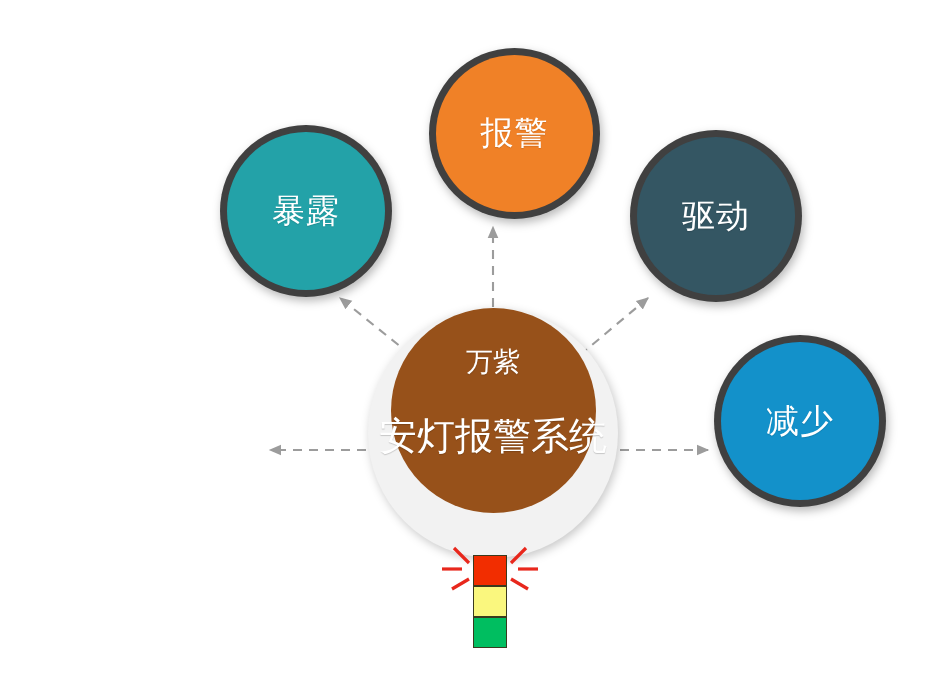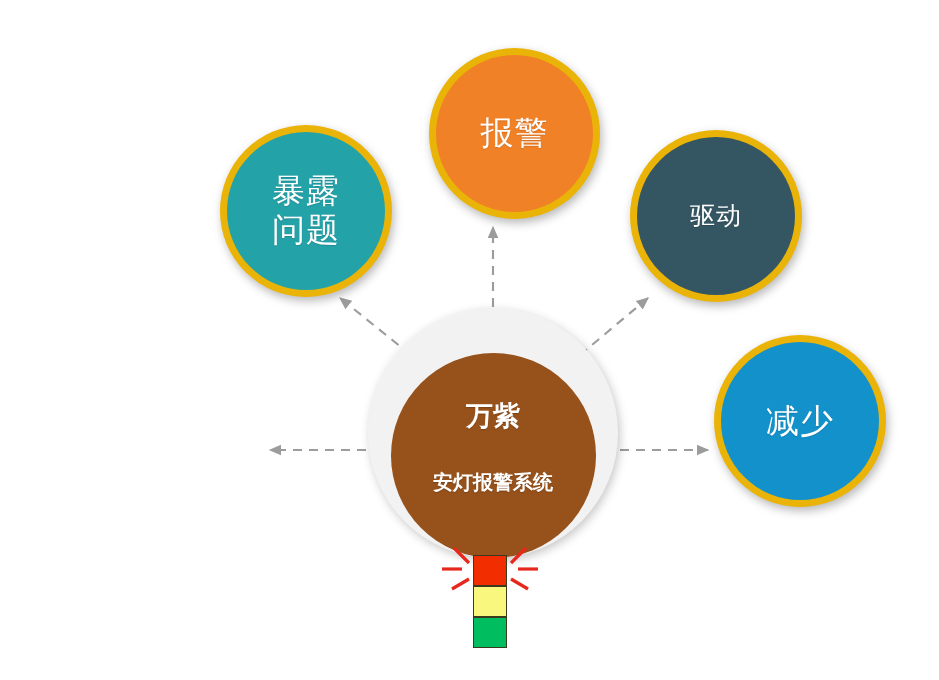--- a/index.html
+++ b/index.html
@@ -20,21 +20,21 @@
 
   
   .node {
     position: absolute;
     border-radius: 50%;
     display: flex;
     flex-direction: column;
     align-items: center;
     justify-content: center;
     box-sizing: border-box;
-    background: #eab308;
+    background: #404040;
     padding: 7px;
     filter: drop-shadow(2px 4px 5px rgba(0,0,0,0.28));
   }
   .node .disc {
     width: 100%;
     height: 100%;
     border-radius: 50%;
     display: flex;
     flex-direction: column;
     align-items: center;
@@ -52,56 +52,55 @@
   
   #node-red      { left: 35px;  top: 303px; width: 205px; height: 205px; }
   #node-teal     { left: 220px; top: 125px; width: 172px; height: 172px; font-family: Liberation Serif, serif; }
   #node-orange   { left: 429px; top: 48px;  width: 171px; height: 171px; }
   #node-slate    { left: 630px; top: 130px; width: 172px; height: 172px; }
   #node-blue     { left: 714px; top: 335px; width: 172px; height: 172px; }
 
   #node-red .line    { font-size: 37px; }
   #node-teal .line   { font-size: 33px; }
   #node-orange .line { font-size: 33px; }
-  #node-slate .line  { font-size: 25px; }
+  #node-slate .line  { font-size: 33px; }
   #node-blue .line   { font-size: 33px; }
 
   
   #node-center {
     position: absolute;
     left: 368px;
     top: 308px;
     width: 250px;
     height: 250px;
     border-radius: 50%;
     background: #f2f2f2;
     display: flex;
-    align-items: flex-end;
+    align-items: flex-start;
     justify-content: center;
     box-sizing: border-box;
     filter: drop-shadow(2px 3px 5px rgba(0,0,0,0.22));
-    font-weight: bold;
   }
   #node-center .disc {
     width: 205px;
     height: 205px;
     border-radius: 50%;
     display: flex;
     flex-direction: column;
     align-items: center;
     justify-content: center;
   }
   #node-center .line {
     color: #ffffff;
     line-height: 1.05;
     white-space: nowrap;
     text-shadow: 0 1px 1px rgba(0,0,0,0.18);
   }
   #node-center .l1 { font-size: 27px; margin-bottom: 16px; }
-  #node-center .l2 { font-size: 20px; margin-bottom: 16px; margin-top: 25px; }
+  #node-center .l2 { font-size: 38px; margin-bottom: 16px; margin-top: 25px; }
   #node-center .l3 { font-size: 27px; }
 
   
   #connectors {
     position: absolute;
     left: 0; top: 0;
     width: 939px; height: 680px;
     pointer-events: none;
   }
 
@@ -148,21 +147,20 @@
 
     <line x1="580" y1="355" x2="648" y2="298" stroke="#9c9c9c" stroke-width="2.1" stroke-dasharray="9,7" marker-end="url(#arrowhead)"></line>
 
     <line x1="620" y1="450" x2="708" y2="450" stroke="#9c9c9c" stroke-width="2.1" stroke-dasharray="9,7" marker-end="url(#arrowhead)"></line>
   </svg>
 
 
   <div class="node" id="node-teal">
     <div class="disc" style="background-color: rgb(35, 162, 168);">
       <div class="line">暴露</div>
-      <div class="line">问题</div>
     </div>
   </div>
 
   <div class="node" id="node-orange">
     <div class="disc" style="background-color: rgb(240, 129, 39);">
       <div class="line">报警</div>
     </div>
   </div>
 
   <div class="node" id="node-slate">

